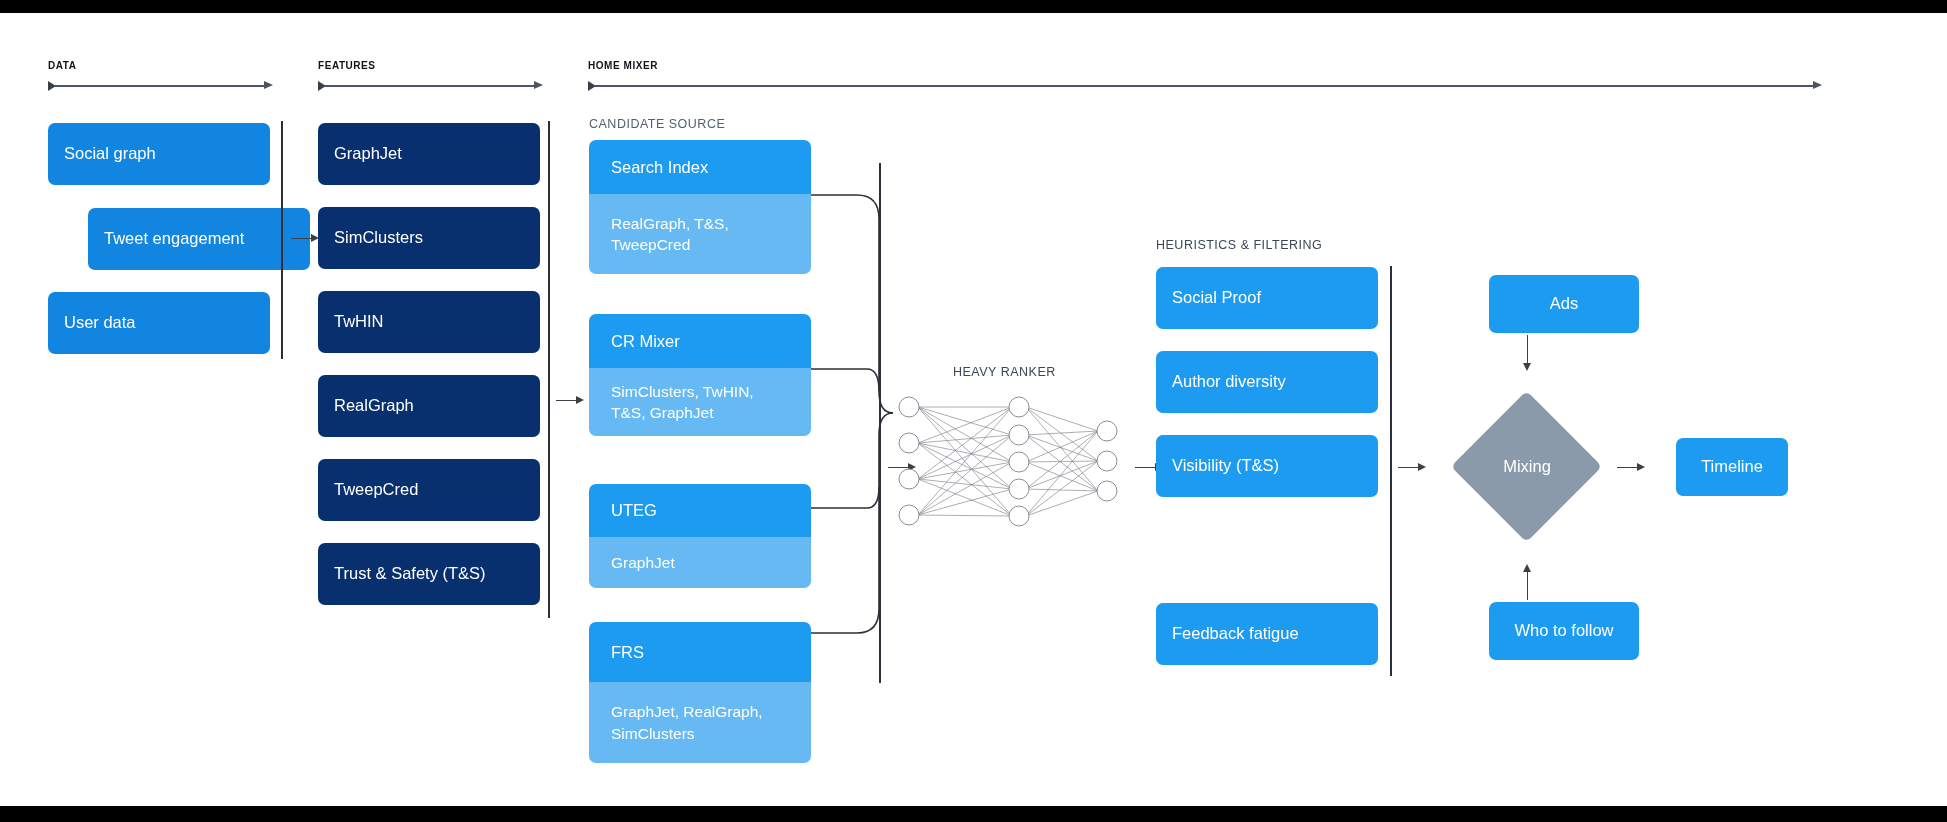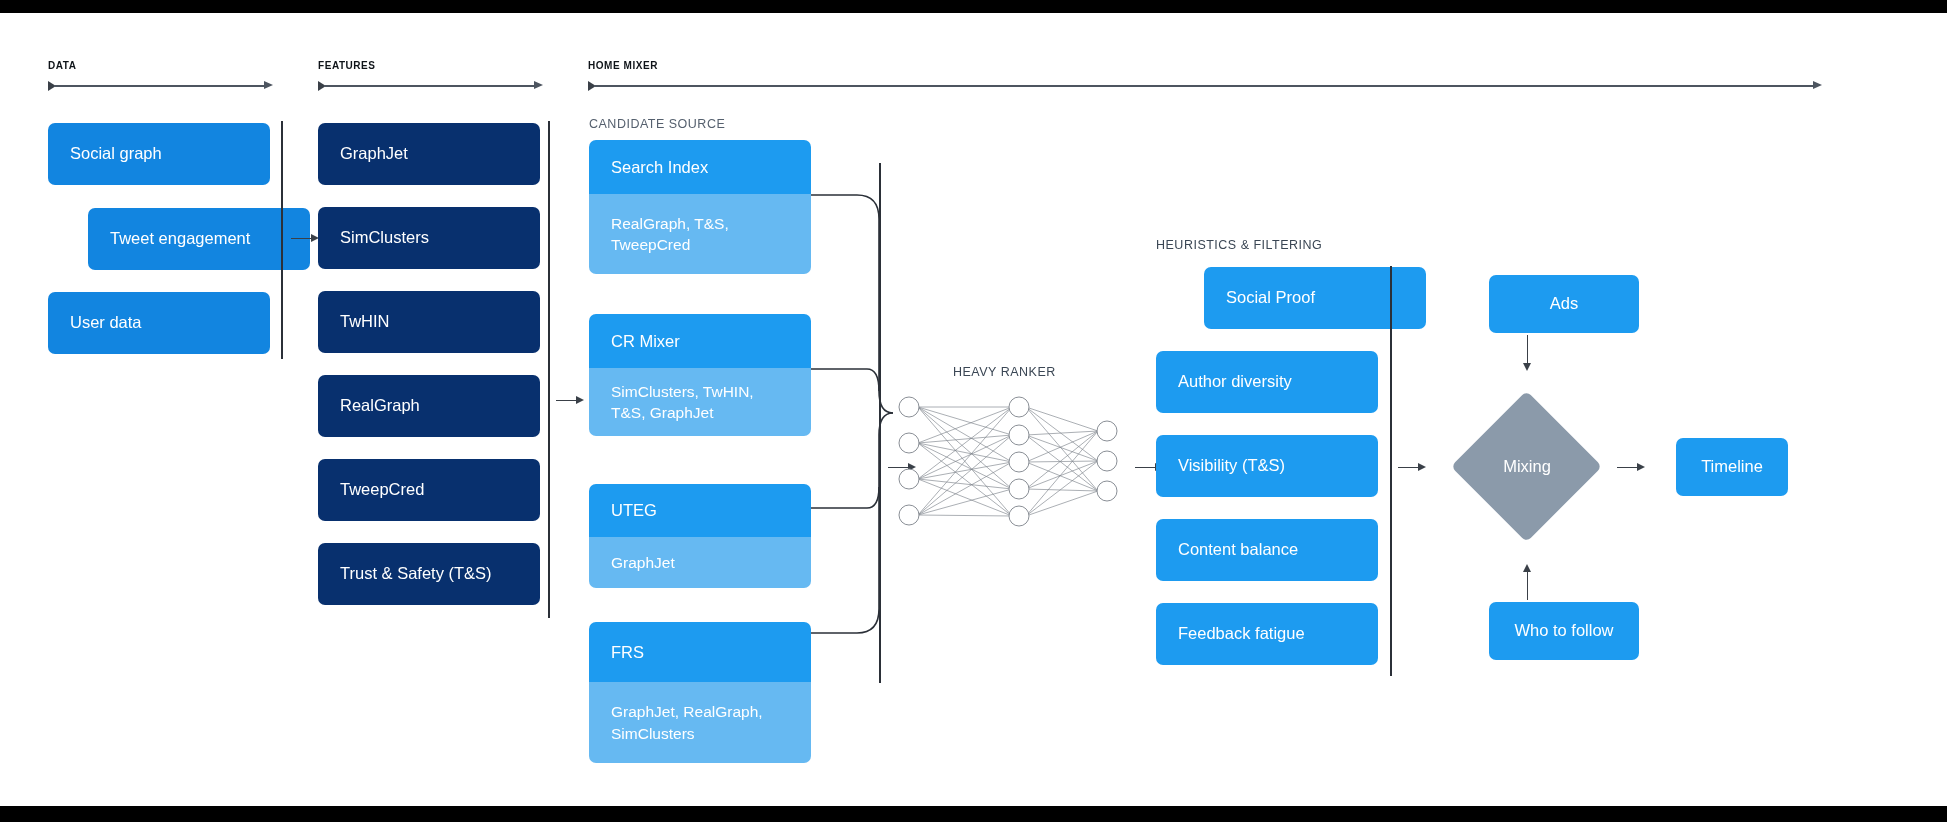--- a/index.html
+++ b/index.html
@@ -73,21 +73,21 @@
   .sub-label.dark { color: #3a4654; }
 
   
   .box {
     position: absolute;
     border-radius: 7px;
     display: flex;
     align-items: center;
     color: #ffffff;
     font-size: 16.5px;
-    padding-left: 22px;
+    padding-left: 16px;
     line-height: 1.3;
   }
   .box.blue     { background: #1285e0; }
   .box.navy     { background: #08306e; }
   .box.bright   { background: #1d9bf0; }
   .box.center   { justify-content: center; padding-left: 0; margin-left: 36px; }
 
   
   .cs-card {
     position: absolute;
@@ -343,24 +343,23 @@
     </g>
   </svg>
 
   <div class="arrow-h" style="left:1135px; top:450px; width:28px;">
     <div class="shaft"></div>
     <div class="tip"></div>
   </div>
 
   <div class="sub-label dark" style="left:1156px; top:225px;">HEURISTICS &amp; FILTERING</div>
 
-  <div class="box bright" style="left:1204px; top:254px; width:222px; height:62px;">Social Proof</div>
+  <div class="box bright" style="left:1156px; top:254px; width:222px; height:62px;">Social Proof</div>
   <div class="box bright" style="left:1156px; top:338px; width:222px; height:62px;">Author diversity</div>
   <div class="box bright" style="left:1156px; top:422px; width:222px; height:62px;">Visibility (T&amp;S)</div>
-  <div class="box bright" style="left:1156px; top:506px; width:222px; height:62px;">Content balance</div>
   <div class="box bright" style="left:1156px; top:590px; width:222px; height:62px;">Feedback fatigue</div>
 
   <div class="vdiv" style="left:1390px; top:253px; height:410px;"></div>
   <div class="arrow-h" style="left:1398px; top:450px; width:28px;">
     <div class="shaft"></div>
     <div class="tip"></div>
   </div>
 
   <div class="box bright center" style="left:1453px; top:262px; width:150px; height:58px;">Ads</div>
   <div class="arrow-v" style="left:1523px; top:322px; height:36px;">

